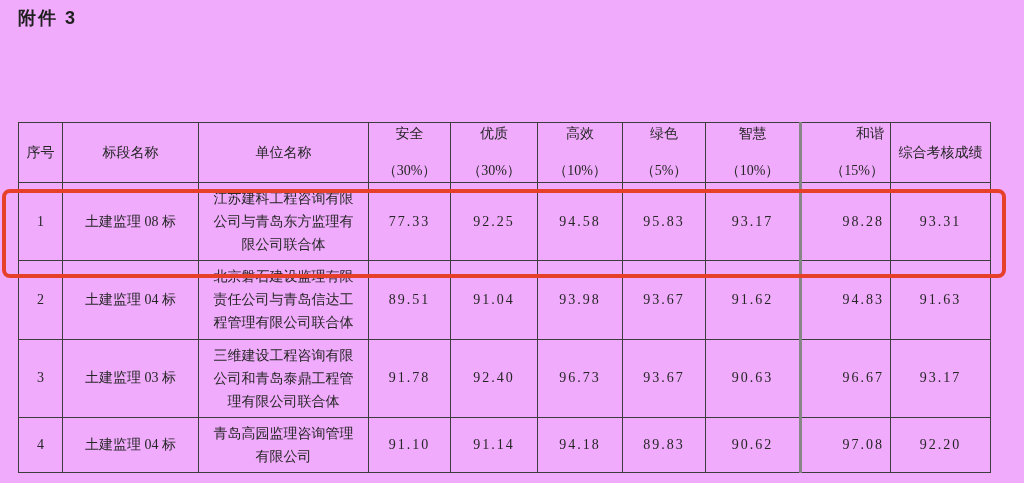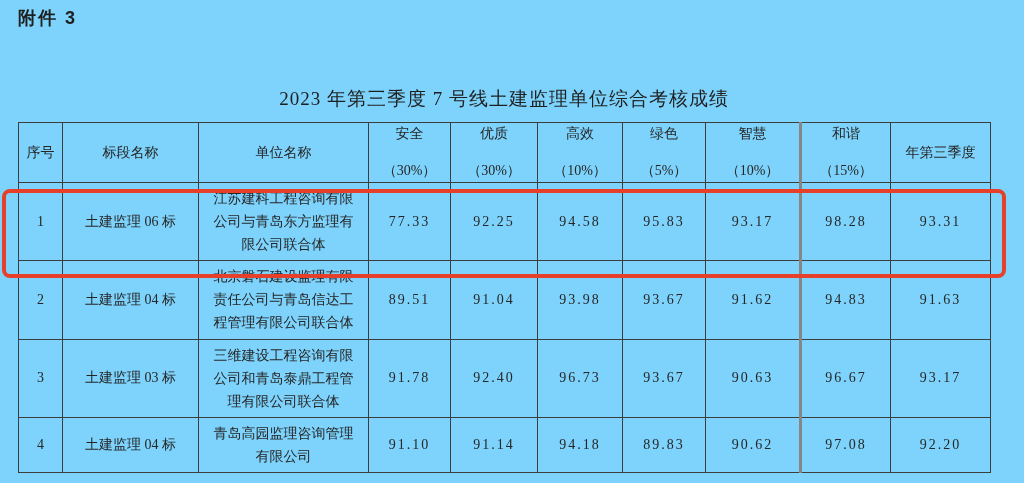--- a/index.html
+++ b/index.html
@@ -1,17 +1,17 @@
 <!DOCTYPE html>
 <html><head>
 <meta charset="utf-8">
 <style>
   html,body { margin:0; padding:0; background:#ffffff; }
   .page {
-    position:relative; width:1024px; height:483px; background:#7dd3fc;
+    position:relative; width:1024px; height:483px; background:#f0abfc;
     font-family:"Liberation Serif","DejaVu Serif",serif; color:#262626;
     overflow:hidden;
   }
   .attachment {
     position:absolute; left:18px; top:6px;
     font-family:"Liberation Sans","DejaVu Sans",sans-serif;
     font-weight:bold; font-size:18px; letter-spacing:2px; color:#1f1f1f;
   }
   .doc-title {
     position:absolute; left:18px; top:86px; width:972px;
@@ -23,40 +23,39 @@
     border-collapse:collapse; table-layout:fixed;
   }
   .score-table th, .score-table td {
     border:1px solid #3d3d3d; text-align:center; vertical-align:middle;
     font-size:14px; font-weight:normal; color:#262626; padding:2px 6px;
     overflow:hidden;
   }
   .score-table .hdr-line2 { margin-top:19px; }
   .score-table td.company { line-height:1.65; padding:4px 10px; }
   .score-table td.score { letter-spacing:2px; }
-  .score-table .thick-left { border-left:3px solid #868686; }
+  .score-table .thick-left { border-left:3px solid #868686;text-align:right; }
   tr.r-header { height:53px; }
   tr.r-1 { height:75px; }
   tr.r-2 { height:68px; }
   tr.r-3 { height:65px; }
   tr.r-4 { height:50px; }
   .highlight-box {
     position:absolute; left:2px; top:189px; width:996px; height:81px;
     border:4px solid #e6402a; border-radius:8px;
     pointer-events:none; z-index:5; background:transparent;
   }
 </style>
 </head>
 <body>
 
 <div class="page">
 
   <div class="attachment">附件 3</div>
 
-  <div class="doc-title">2023 年第三季度 7 号线土建监理单位综合考核成绩</div>
 
   <table class="score-table">
     <colgroup>
       <col style="width:44px">
         <col style="width:136px">
         <col style="width:170px">
       <col style="width:82px">
         <col style="width:87px">
         <col style="width:85px">
       <col style="width:83px">
@@ -93,27 +92,27 @@
         </th>
         <th>
           <div>智慧</div>
           <div class="hdr-line2">（10%）</div>
         </th>
         <th class="thick-left">
           <div>和谐</div>
           <div class="hdr-line2">（15%）</div>
         </th>
         <th>
-            <div>年第三季度</div>
+            <div>综合考核成绩</div>
           </th>
       </tr>
 
       <tr class="r-1">
         <td>1</td>
-        <td>土建监理 06 标</td>
+        <td>土建监理 08 标</td>
         <td class="company">江苏建科工程咨询有限公司与青岛东方监理有限公司联合体</td>
         <td class="score">77.33</td>
         <td class="score">92.25</td>
         <td class="score">94.58</td>
         <td class="score">95.83</td>
         <td class="score">93.17</td>
         <td class="score thick-left">98.28</td>
         <td class="score">93.31</td>
       </tr>
 

